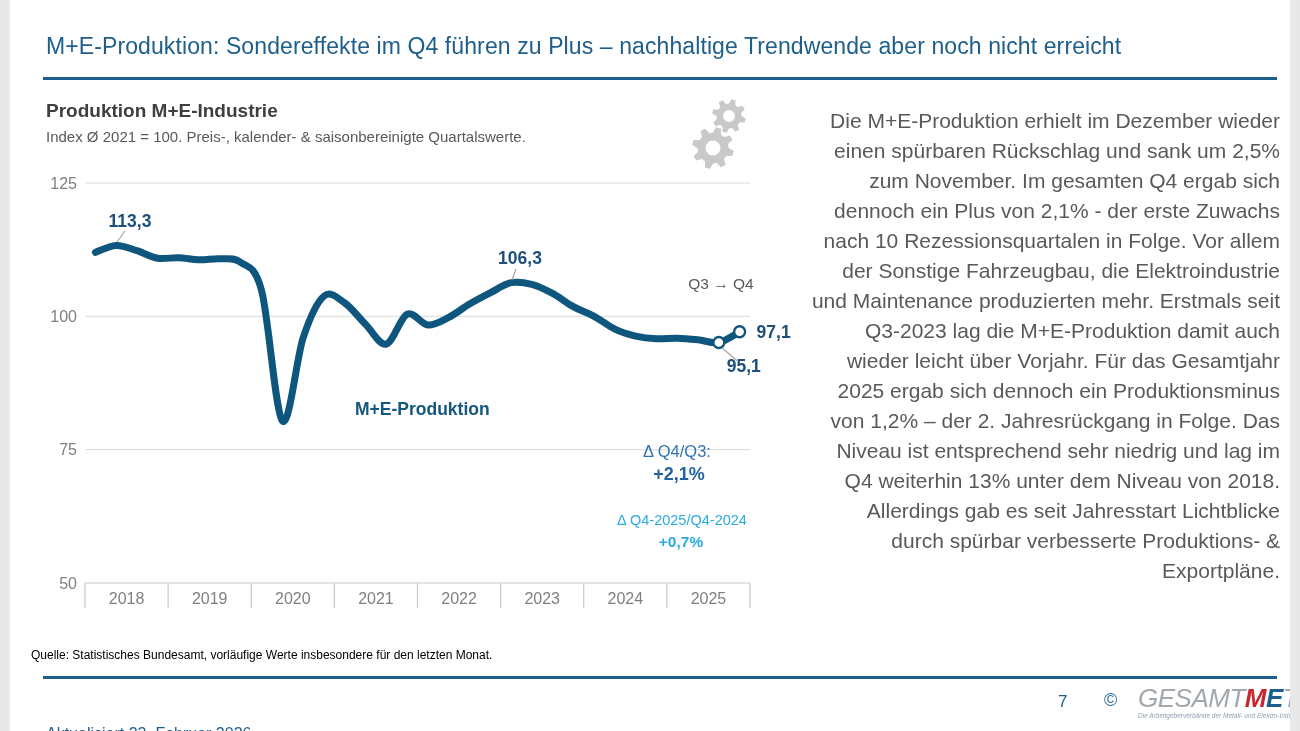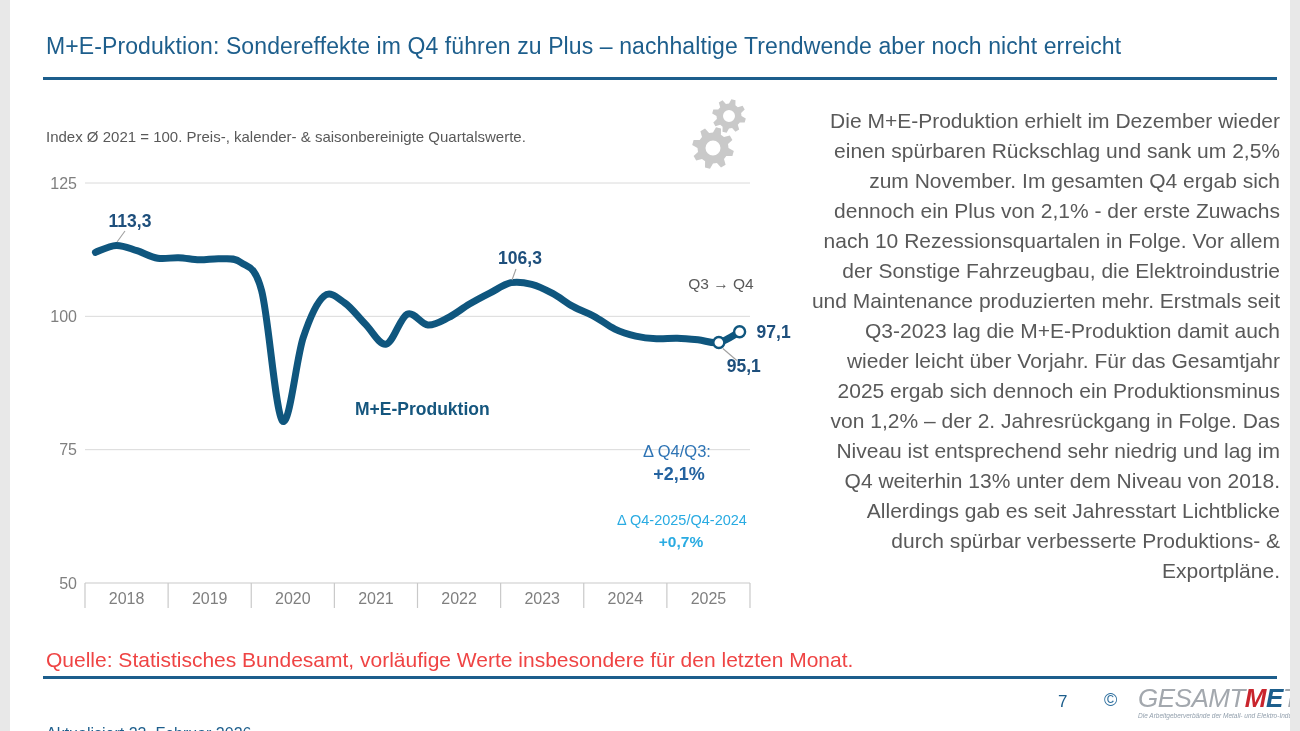--- a/index.html
+++ b/index.html
@@ -39,38 +39,39 @@
   .delta2 { font:14.5px "Liberation Sans", sans-serif; fill:#29abe2; }
   .delta2v { font:bold 15.5px "Liberation Sans", sans-serif; fill:#29abe2; }
 
   
   .commentary {
     position:absolute; left:800px; top:106px; width:470px;
     font-size:21px; line-height:30px; color:#595959; text-align:right;
   }
 
   
-  .source { position:absolute; left:36px; top:648px; font-size:21px; color:#ef4444; }
+  .source { position:absolute; left:21px; top:648px; font-size:12px; color:#000000; }
   .updated { position:absolute; left:36px; top:693px; font-size:16px; color:#1d5e8c;margin-top:32px; }
   .page-number { position:absolute; left:1048px; top:692px; font-size:17px; color:#1d5e8c; }
   .copyright { position:absolute; left:1094px; top:690px; font-size:18px; color:#2e6f9e; }
   .logo { position:absolute; left:1128px; top:685px; width:154px; text-align:right; }
   .logo-text { font-style:italic; font-size:26px; line-height:26px; color:#a3a8ae; letter-spacing:-0.5px; white-space:nowrap; }
   .logo-text .lm { color:#c9252d; font-weight:bold; }
   .logo-text .le { color:#1d5e8c; font-weight:bold; }
   .logo-tagline { font-style:italic; font-size:6.5px; color:#93a0ad; margin-top:1px; white-space:nowrap; }
 </style>
 </head>
 <body>
 
 <div class="slide">
 
   <h1 class="page-title">M+E-Produktion: Sondereffekte im Q4 führen zu Plus – nachhaltige Trendwende aber noch nicht erreicht</h1>
   <div class="rule-top"></div>
 
+  <h2 class="chart-title">Produktion M+E-Industrie</h2>
   <p class="chart-subtitle">Index Ø 2021 = 100. Preis-, kalender- &amp; saisonbereinigte Quartalswerte.</p>
 
   <svg class="gears" width="70" height="85" viewBox="0 0 70 85">
     <g id="gears-paths" fill="#c9c9c9" fill-rule="evenodd">
         <path d="M38.5,58.0L43.8,61.0L42.4,66.0L36.3,65.9L34.0,69.0L35.6,74.8L31.0,77.4L26.9,73.0L23.0,73.5L20.0,78.8L15.0,77.4L15.1,71.3L12.0,69.0L6.2,70.6L3.6,66.0L8.0,61.9L7.5,58.0L2.2,55.0L3.6,50.0L9.7,50.1L12.0,47.0L10.4,41.2L15.0,38.6L19.1,43.0L23.0,42.5L26.0,37.2L31.0,38.6L30.9,44.7L34.0,47.0L39.8,45.4L42.4,50.0L38.0,54.1Z M30.5,58 A7.5,7.5 0 1 0 15.5,58 A7.5,7.5 0 1 0 30.5,58 Z"></path>
         <path d="M51.5,26.0L55.8,28.4L54.7,32.5L49.8,32.4L47.8,34.8L49.2,39.6L45.5,41.7L42.1,38.1L39.0,38.5L36.6,42.8L32.5,41.7L32.6,36.8L30.2,34.8L25.4,36.2L23.3,32.5L26.9,29.1L26.5,26.0L22.2,23.6L23.3,19.5L28.2,19.6L30.2,17.2L28.8,12.4L32.5,10.3L35.9,13.9L39.0,13.5L41.4,9.2L45.5,10.3L45.4,15.2L47.8,17.2L52.6,15.8L54.7,19.5L51.1,22.9Z M45,26 A6,6 0 1 0 33,26 A6,6 0 1 0 45,26 Z"></path>
       </g>
   </svg>
 
   <svg id="chart-svg" viewBox="0 0 740 465">

